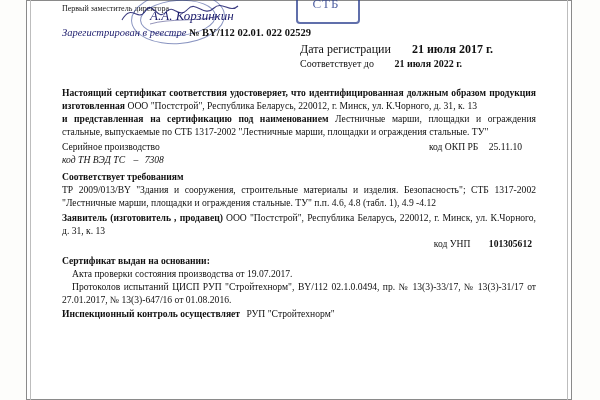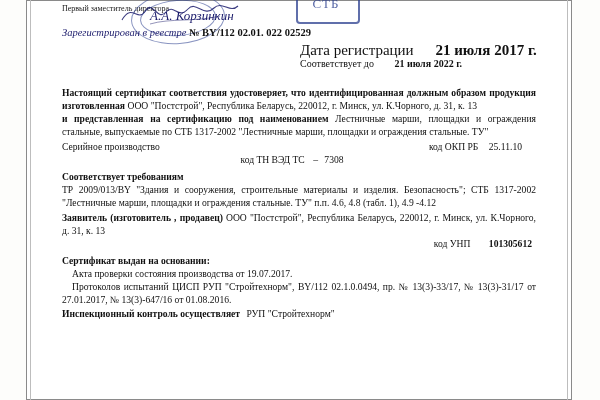--- a/index.html
+++ b/index.html
@@ -134,21 +134,21 @@
     color: #1b1b6b;
     font-size: 10.5px;
     margin-top: 20px;
   }
   .reg-row b { font-weight: bold; }
 
   .date-row {
     position: absolute;
     left: 300px;
     top: 38px;
-    font-size: 15px;
+    font-size: 12px;
     white-space: nowrap;
   }
   .date-row2 {
     position: absolute;
     left: 300px;
     top: 54px;
     font-size: 10px;
     white-space: nowrap;
   }
   .date-label { display: inline-block; }
@@ -230,21 +230,21 @@
     <div style="height:2px"></div>
 
     <p style="position:relative;">
       <span>Серийное производство</span>
       <span style="position:absolute;right:14px;top:0;">
         <span>код ОКП РБ</span>
         <span style="margin-left:8px">25.11.10</span>
       </span>
     </p>
 
-    <p style="text-align:center; padding-right:14px;">
+    <p style="text-align:left; padding-right:14px;font-style:italic;">
       <span>код ТН ВЭД ТС</span>
       <span style="margin-left:6px">–</span>
       <span style="margin-left:4px">7308</span>
     </p>
 
     <div style="height:4px"></div>
 
     <p class="para">
       <span class="b">Соответствует требованиям</span>
     </p>

